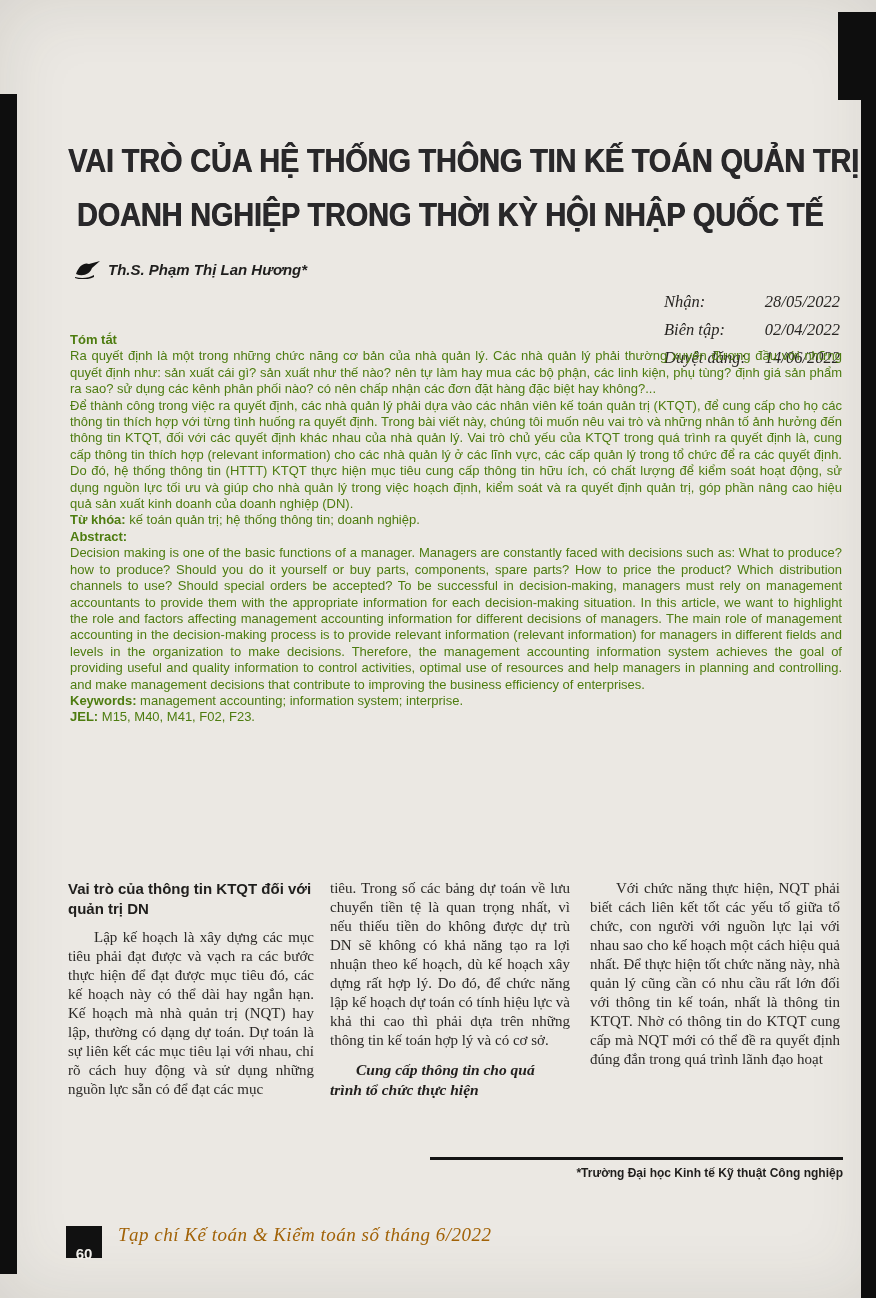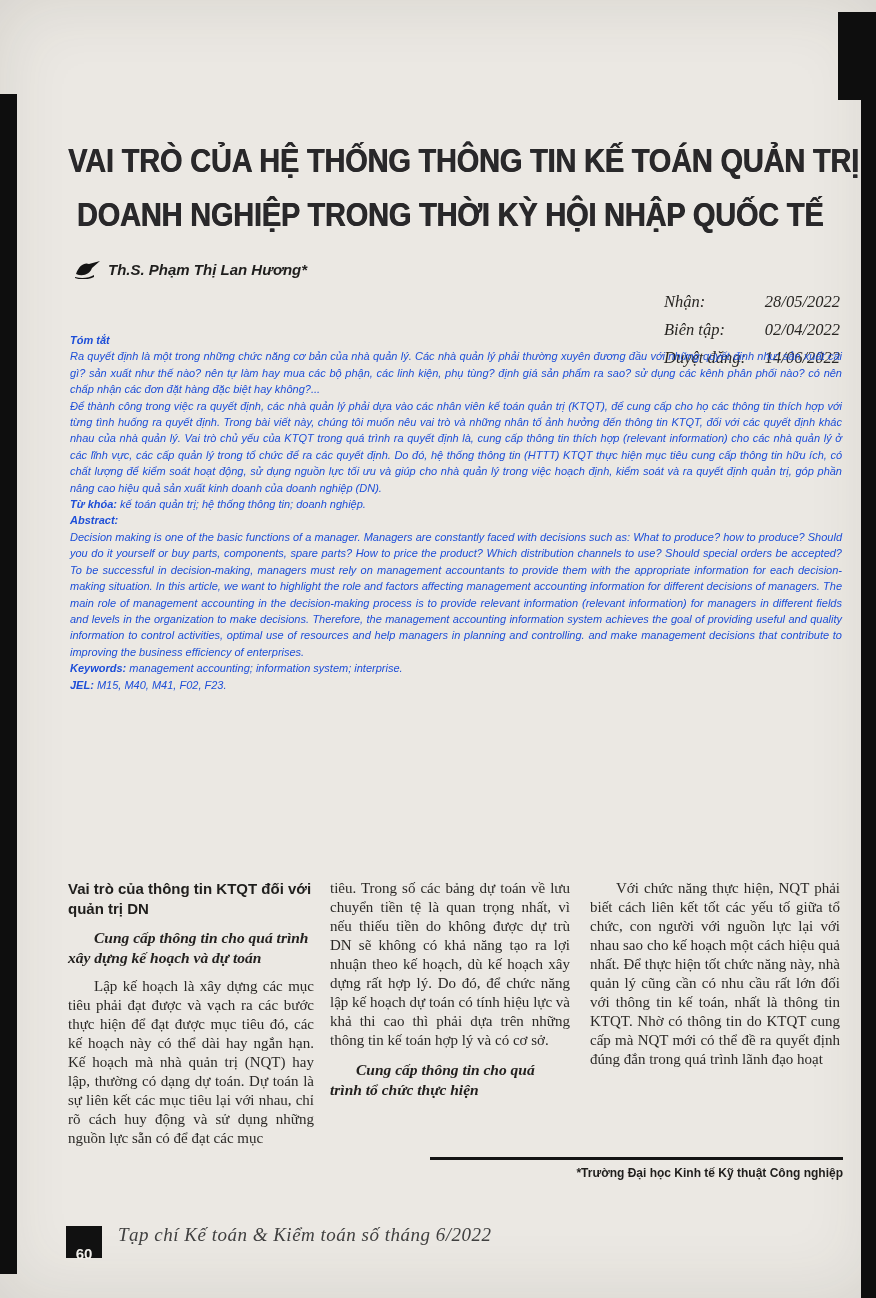--- a/index.html
+++ b/index.html
@@ -37,22 +37,22 @@
   .author-icon svg { display:block; width:28px; height:19px; fill:#141414; }
   .author-name { font-family:"Liberation Sans", sans-serif; font-weight:bold; font-style:italic; font-size:15px; color:#1f1e1d; }
 
   
   .dates { position:absolute; right:36px; top:256px; width:176px; font-style:italic; font-size:16.5px; line-height:28px; color:#282623;margin-top:32px; }
   .date-row { display:flex; justify-content:space-between; }
 
   
   .abstract {
     position:absolute; left:70px; right:34px; top:332px;
-    font-family:"Liberation Sans", sans-serif; font-style:italic;
-    font-size:11px; line-height:16.4px; text-align:justify; color:#1d4ed8;
+    font-family:"Liberation Sans", sans-serif; 
+    font-size:13px; line-height:16.4px; text-align:justify; color:#4d7c0f;
   }
   .abstract p { margin:0; }
   .ab-heading { font-weight:bold; }
   .ab-label { font-weight:bold; }
 
   
   .col { position:absolute; top:866px; font-size:15px; line-height:19px; text-align:justify; color:#2b2926;margin-top:13px; }
   .col1 { left:68px;  width:246px; }
   .col2 { left:330px; width:240px; }
   .col3 { left:590px; width:250px; }
@@ -77,21 +77,21 @@
   }
 
   
   .page-num {
     position:absolute; left:66px; top:1226px; min-width:36px; height:23px;
     background:#111; color:#f2f0ec; font-family:"Liberation Sans", sans-serif;
     font-weight:bold; font-size:15px; line-height:23px; text-align:center; padding:16px 4px; box-sizing:border-box;
   }
   .journal {
     position:absolute; left:118px; top:1224px; font-style:italic; font-size:19px;
-    letter-spacing:0.5px; color:#404040;
+    letter-spacing:0.5px; color:#a16207;
   }
 </style>
 </head>
 <body>
 
 <div class="page">
 
   <div class="edge-left"></div>
   <div class="edge-right"></div>
   <div class="corner-tr"></div>
@@ -133,21 +133,20 @@
     <p>Để thành công trong việc ra quyết định, các nhà quản lý phải dựa vào các nhân viên kế toán quản trị (KTQT), để cung cấp cho họ các thông tin thích hợp với từng tình huống ra quyết định. Trong bài viết này, chúng tôi muốn nêu vai trò và những nhân tố ảnh hưởng đến thông tin KTQT, đối với các quyết định khác nhau của nhà quản lý. Vai trò chủ yếu của KTQT trong quá trình ra quyết định là, cung cấp thông tin thích hợp (relevant information) cho các nhà quản lý ở các lĩnh vực, các cấp quản lý trong tổ chức để ra các quyết định. Do đó, hệ thống thông tin (HTTT) KTQT thực hiện mục tiêu cung cấp thông tin hữu ích, có chất lượng để kiểm soát hoạt động, sử dụng nguồn lực tối ưu và giúp cho nhà quản lý trong việc hoạch định, kiểm soát và ra quyết định quản trị, góp phần nâng cao hiệu quả sản xuất kinh doanh của doanh nghiệp (DN).</p>
     <p><span class="ab-label">Từ khóa:</span> <span>kế toán quản trị; hệ thống thông tin; doanh nghiệp.</span></p>
     <div class="ab-heading">Abstract:</div>
     <p>Decision making is one of the basic functions of a manager. Managers are constantly faced with decisions such as: What to produce? how to produce? Should you do it yourself or buy parts, components, spare parts? How to price the product? Which distribution channels to use? Should special orders be accepted? To be successful in decision-making, managers must rely on management accountants to provide them with the appropriate information for each decision-making situation. In this article, we want to highlight the role and factors affecting management accounting information for different decisions of managers. The main role of management accounting in the decision-making process is to provide relevant information (relevant information) for managers in different fields and levels in the organization to make decisions. Therefore, the management accounting information system achieves the goal of providing useful and quality information to control activities, optimal use of resources and help managers in planning and controlling. and make management decisions that contribute to improving the business efficiency of enterprises.</p>
     <p><span class="ab-label">Keywords:</span> <span>management accounting; information system; interprise.</span></p>
     <p><span class="ab-label">JEL:</span> <span>M15, M40, M41, F02, F23.</span></p>
   </div>
 
   <div class="col col1">
     <div class="sec-h">Vai trò của thông tin KTQT đối với quản trị DN</div>
-    <div class="sub-h">Cung cấp thông tin cho quá trình xây dựng kế hoạch và dự toán</div>
     <p class="indent">Lập kế hoạch là xây dựng các mục tiêu phải đạt được và vạch ra các bước thực hiện để đạt được mục tiêu đó, các kế hoạch này có thể dài hay ngắn hạn. Kế hoạch mà nhà quản trị (NQT) hay lập, thường có dạng dự toán. Dự toán là sự liên kết các mục tiêu lại với nhau, chỉ rõ cách huy động và sử dụng những nguồn lực sẵn có để đạt các mục</p>
   </div>
 
   <div class="col col2">
     <p>tiêu. Trong số các bảng dự toán về lưu chuyển tiền tệ là quan trọng nhất, vì nếu thiếu tiền do không được dự trù DN sẽ không có khả năng tạo ra lợi nhuận theo kế hoạch, dù kế hoạch xây dựng rất hợp lý. Do đó, để chức năng lập kế hoạch dự toán có tính hiệu lực và khả thi cao thì phải dựa trên những thông tin kế toán hợp lý và có cơ sở.</p>
     <div class="sub-h after">Cung cấp thông tin cho quá trình tổ chức thực hiện</div>
   </div>
 
   <div class="col col3">
     <p class="indent">Với chức năng thực hiện, NQT phải biết cách liên kết tốt các yếu tố giữa tổ chức, con người với nguồn lực lại với nhau sao cho kế hoạch một cách hiệu quả nhất. Để thực hiện tốt chức năng này, nhà quản lý cũng cần có nhu cầu rất lớn đối với thông tin kế toán, nhất là thông tin KTQT. Nhờ có thông tin do KTQT cung cấp mà NQT mới có thể đề ra quyết định đúng đắn trong quá trình lãnh đạo hoạt</p>

